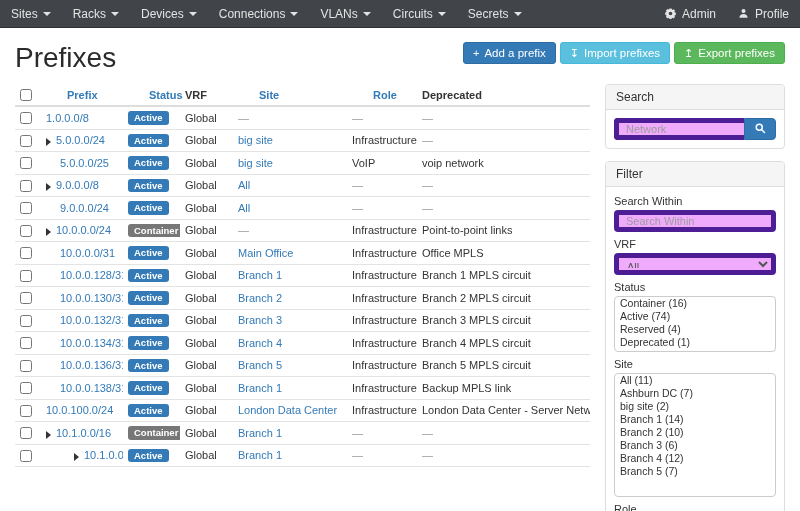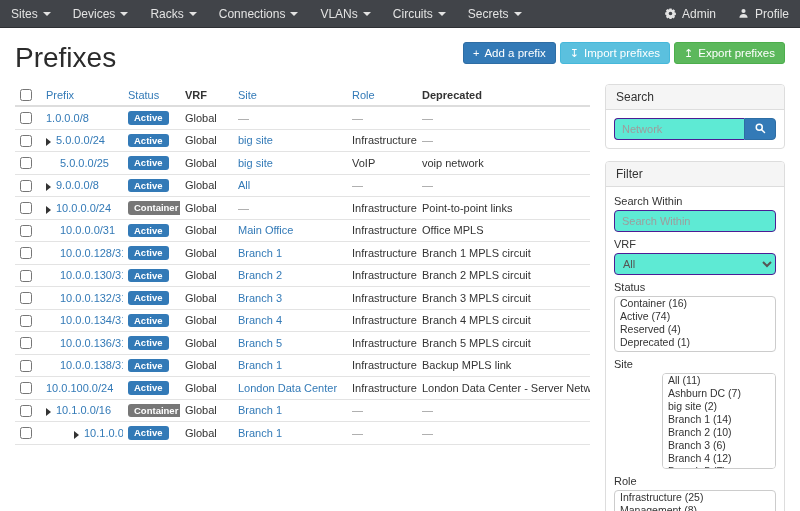--- a/index.html
+++ b/index.html
@@ -34,76 +34,76 @@
   h1 { font-size: 28px; font-weight: 400; color: #2b2b2b; margin: 8px 0 10px; }
 
   
   .content { display: flex; align-items: flex-start; gap: 15px; }
   .table-col { flex: 1; min-width: 0; }
 
   
   table { width: 100%; border-collapse: collapse; table-layout: fixed; }
   th { text-align: left; font-size: 11px; padding: 4px 5px; border-bottom: 2px solid #ddd;
     white-space: nowrap; }
-  .th-link { color: #337ab7; text-decoration: none; font-weight: normal; }
+  .th-link { color: #337ab7; text-decoration: none; font-weight: bold; margin-left: 21px; }
   .th-plain { color: #333; font-weight: bold; }
   td { font-size: 11px; padding: 4px 5px; border-bottom: 1px solid #e3e3e3;
     vertical-align: middle; white-space: nowrap; overflow: hidden; }
   .link { color: #337ab7; text-decoration: none; }
   .dash { color: #999 !important; }
   .prefix-cell { display: flex; align-items: flex-end; }
   .indent { display: inline-block; flex: none; height: 1px; }
   .tree-arrow { flex: none; width: 0; height: 0; border-left: 5px solid #333;
     border-top: 4px solid transparent; border-bottom: 4px solid transparent; margin-right: 5px; }
   .badge { display: inline-block; color: #fff; font-size: 9.5px; font-weight: bold;
     line-height: 1; padding: 2px 6px; border-radius: 3px; }
   input[type="checkbox"] { width: 12px; height: 12px; margin: 0; vertical-align: middle; }
 
   
   .sidebar { width: 180px; flex: none; }
   .panel { border: 1px solid #ddd; border-radius: 4px; margin-bottom: 12px; background: #fff; }
   .panel-heading { background: #f5f5f5; border-bottom: 1px solid #ddd; padding: 5px 10px;
     font-size: 12px; color: #333; border-radius: 3px 3px 0 0; }
   .panel-body { padding: 8px; }
   .input-group { display: flex; }
-  .form-input { width: 100%; border: 1px solid #4c1d95; border-radius: 4px; padding: 3px 7px;
-    font-size: 11px; height: 22px; color: #555; font-family: inherit; background: #5eead4; }
+  .form-input { width: 100%; border: 5px solid #4c1d95; border-radius: 4px; padding: 3px 7px;
+    font-size: 11px; height: 22px; color: #555; font-family: inherit; background: #f0abfc; }
   .form-input::placeholder { color: #9d9d9d; }
   .input-group .form-input { border-radius: 4px 0 0 4px; border-right: none; }
   .search-btn { width: 32px; height: 22px; background: #337ab7; border: 1px solid #2e6da4;
     border-radius: 0 4px 4px 0; display: flex; align-items: center; justify-content: center;
     cursor: pointer; flex: none; }
   .filter-label { display: block; font-size: 11px; color: #333; margin: 6px 0 3px; }
   .filter-label.first { margin-top: 0; }
   select.form-input { padding: 2px 4px; }
   .listbox { border: 1px solid #ccc; border-radius: 4px; overflow-y: scroll;
     font-size: 10.5px; color: #333; background: #fff; }
   .lb-option { padding: 0 5px; line-height: 13px; white-space: nowrap; }
   #status-listbox { height: 56px; }
-  #site-listbox { height: 96px; margin-left: 48px; }
+  #site-listbox { height: 124px; }
   #role-listbox { height: 60px; }
   .listbox::-webkit-scrollbar { width: 9px; }
   .listbox::-webkit-scrollbar-track { background: #f6f6f6; border-left: 1px solid #e5e5e5; }
   .listbox::-webkit-scrollbar-thumb { background: #c2c2c2; border-radius: 4px; }
 </style>
 </head>
 <body>
 
 <nav class="navbar">
   <ul class="nav-list">
       <li class="nav-item">
         <span>Sites</span>
         <b class="caret"></b>
       </li>
       <li class="nav-item">
+        <span>Racks</span>
+        <b class="caret"></b>
+      </li>
+      <li class="nav-item">
         <span>Devices</span>
-        <b class="caret"></b>
-      </li>
-      <li class="nav-item">
-        <span>Racks</span>
         <b class="caret"></b>
       </li>
       <li class="nav-item">
         <span>Connections</span>
         <b class="caret"></b>
       </li>
       <li class="nav-item">
         <span>VLANs</span>
         <b class="caret"></b>
       </li>
@@ -234,20 +234,35 @@
     <td><span class="badge" style="background: rgb(51, 122, 183);">Active</span></td>
     <td><span>Global</span></td>
     <td><a href="#" class="link">All</a></td>
     <td><span class="dash">—</span></td>
     <td><span class="dash">—</span></td>
   </tr>
             <tr>
     <td><input type="checkbox" style=""></td>
     <td>
       <div class="prefix-cell">
+        <span class="indent" style="width: 14px;"></span>
+
+        <a href="#" class="link">9.0.0.0/24</a>
+      </div>
+    </td>
+    <td><span class="badge" style="background: rgb(51, 122, 183);">Active</span></td>
+    <td><span>Global</span></td>
+    <td><a href="#" class="link">All</a></td>
+    <td><span class="dash">—</span></td>
+    <td><span class="dash">—</span></td>
+  </tr>
+            <tr>
+    <td><input type="checkbox" style=""></td>
+    <td>
+      <div class="prefix-cell">
         <span class="indent" style="width: 0px;"></span>
         <span class="tree-arrow"></span>
         <a href="#" class="link">10.0.0.0/24</a>
       </div>
     </td>
     <td><span class="badge" style="background: rgb(119, 119, 119);">Container</span></td>
     <td><span>Global</span></td>
     <td><a href="#" class="link dash">—</a></td>
     <td><span>Infrastructure</span></td>
     <td><span>Point-to-point links</span></td>

